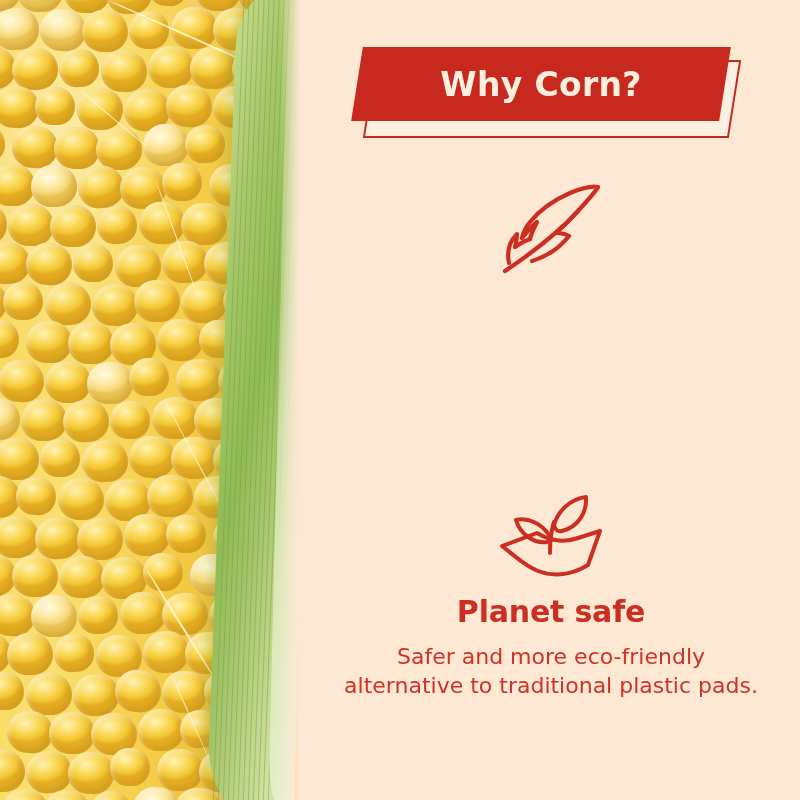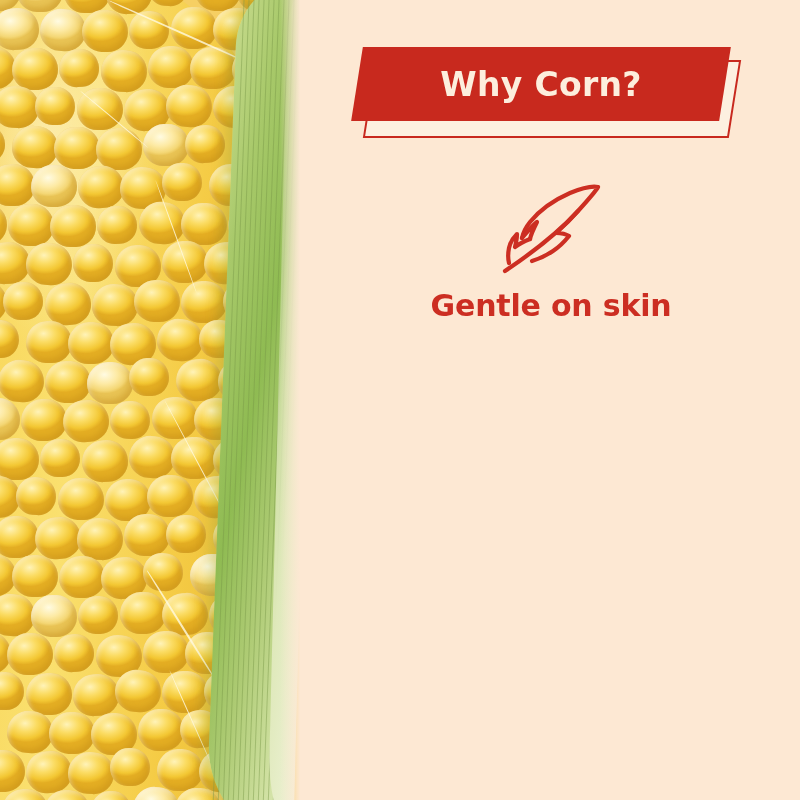--- a/index.html
+++ b/index.html
@@ -345,18 +345,34 @@
           <path d="M13 90 C 40 72, 66 52, 86 30 C 96 19, 104 10, 106 6
                    C 101 5, 90 7, 78 12 C 62 19, 47 30, 38 41
                    C 34 46, 31 52, 30 57"></path>
           <path d="M30 57 C 34 52, 40 45, 45 41 C 42 47, 39 53, 38 58"></path>
           <path d="M38 58 C 33 60, 27 63, 23 66 C 24 62, 25 57, 25 53
                    C 21 57, 18 62, 17 67 C 16 72, 16 78, 17 82"></path>
           <path d="M86 30 C 80 37, 72 45, 64 52 C 69 52, 74 53, 77 55
                    C 73 60, 67 66, 61 70 C 55 74, 47 78, 40 80"></path>
         </svg>
       </div>
-      <div class="f-title">Gentle on skin</div>
     </div>
 
+    <div class="feature f2">
+      <div class="icon-holder">
+        <svg width="118" height="92" viewBox="0 0 118 92" fill="none" stroke="#cc2e22" stroke-width="4" stroke-linecap="round" stroke-linejoin="round">
+
+          <path d="M10 55 L 45 42 C 58 50, 72 52, 86 47 L 108 40
+                   L 96 74 C 80 84, 62 86, 46 80 C 36 76, 26 68, 10 55 Z"></path>
+
+          <path d="M58 62 C 58 50, 59 40, 62 31"></path>
+
+          <path d="M62 34 C 66 20, 78 8, 94 6 C 95 22, 86 36, 70 40 C 66 41, 63 39, 62 34 Z"></path>
+
+          <path d="M57 44 C 50 33, 36 26, 24 29 C 28 43, 42 53, 55 51 C 58 50, 58 47, 57 44 Z"></path>
+        </svg>
+      </div>
+      <div class="f-title">Planet safe</div>
+      <div class="f-body">Safer and more eco-friendly alternative to traditional plastic pads.</div>
+    </div>
 
   </div>
 </div>
 
 </body></html>

